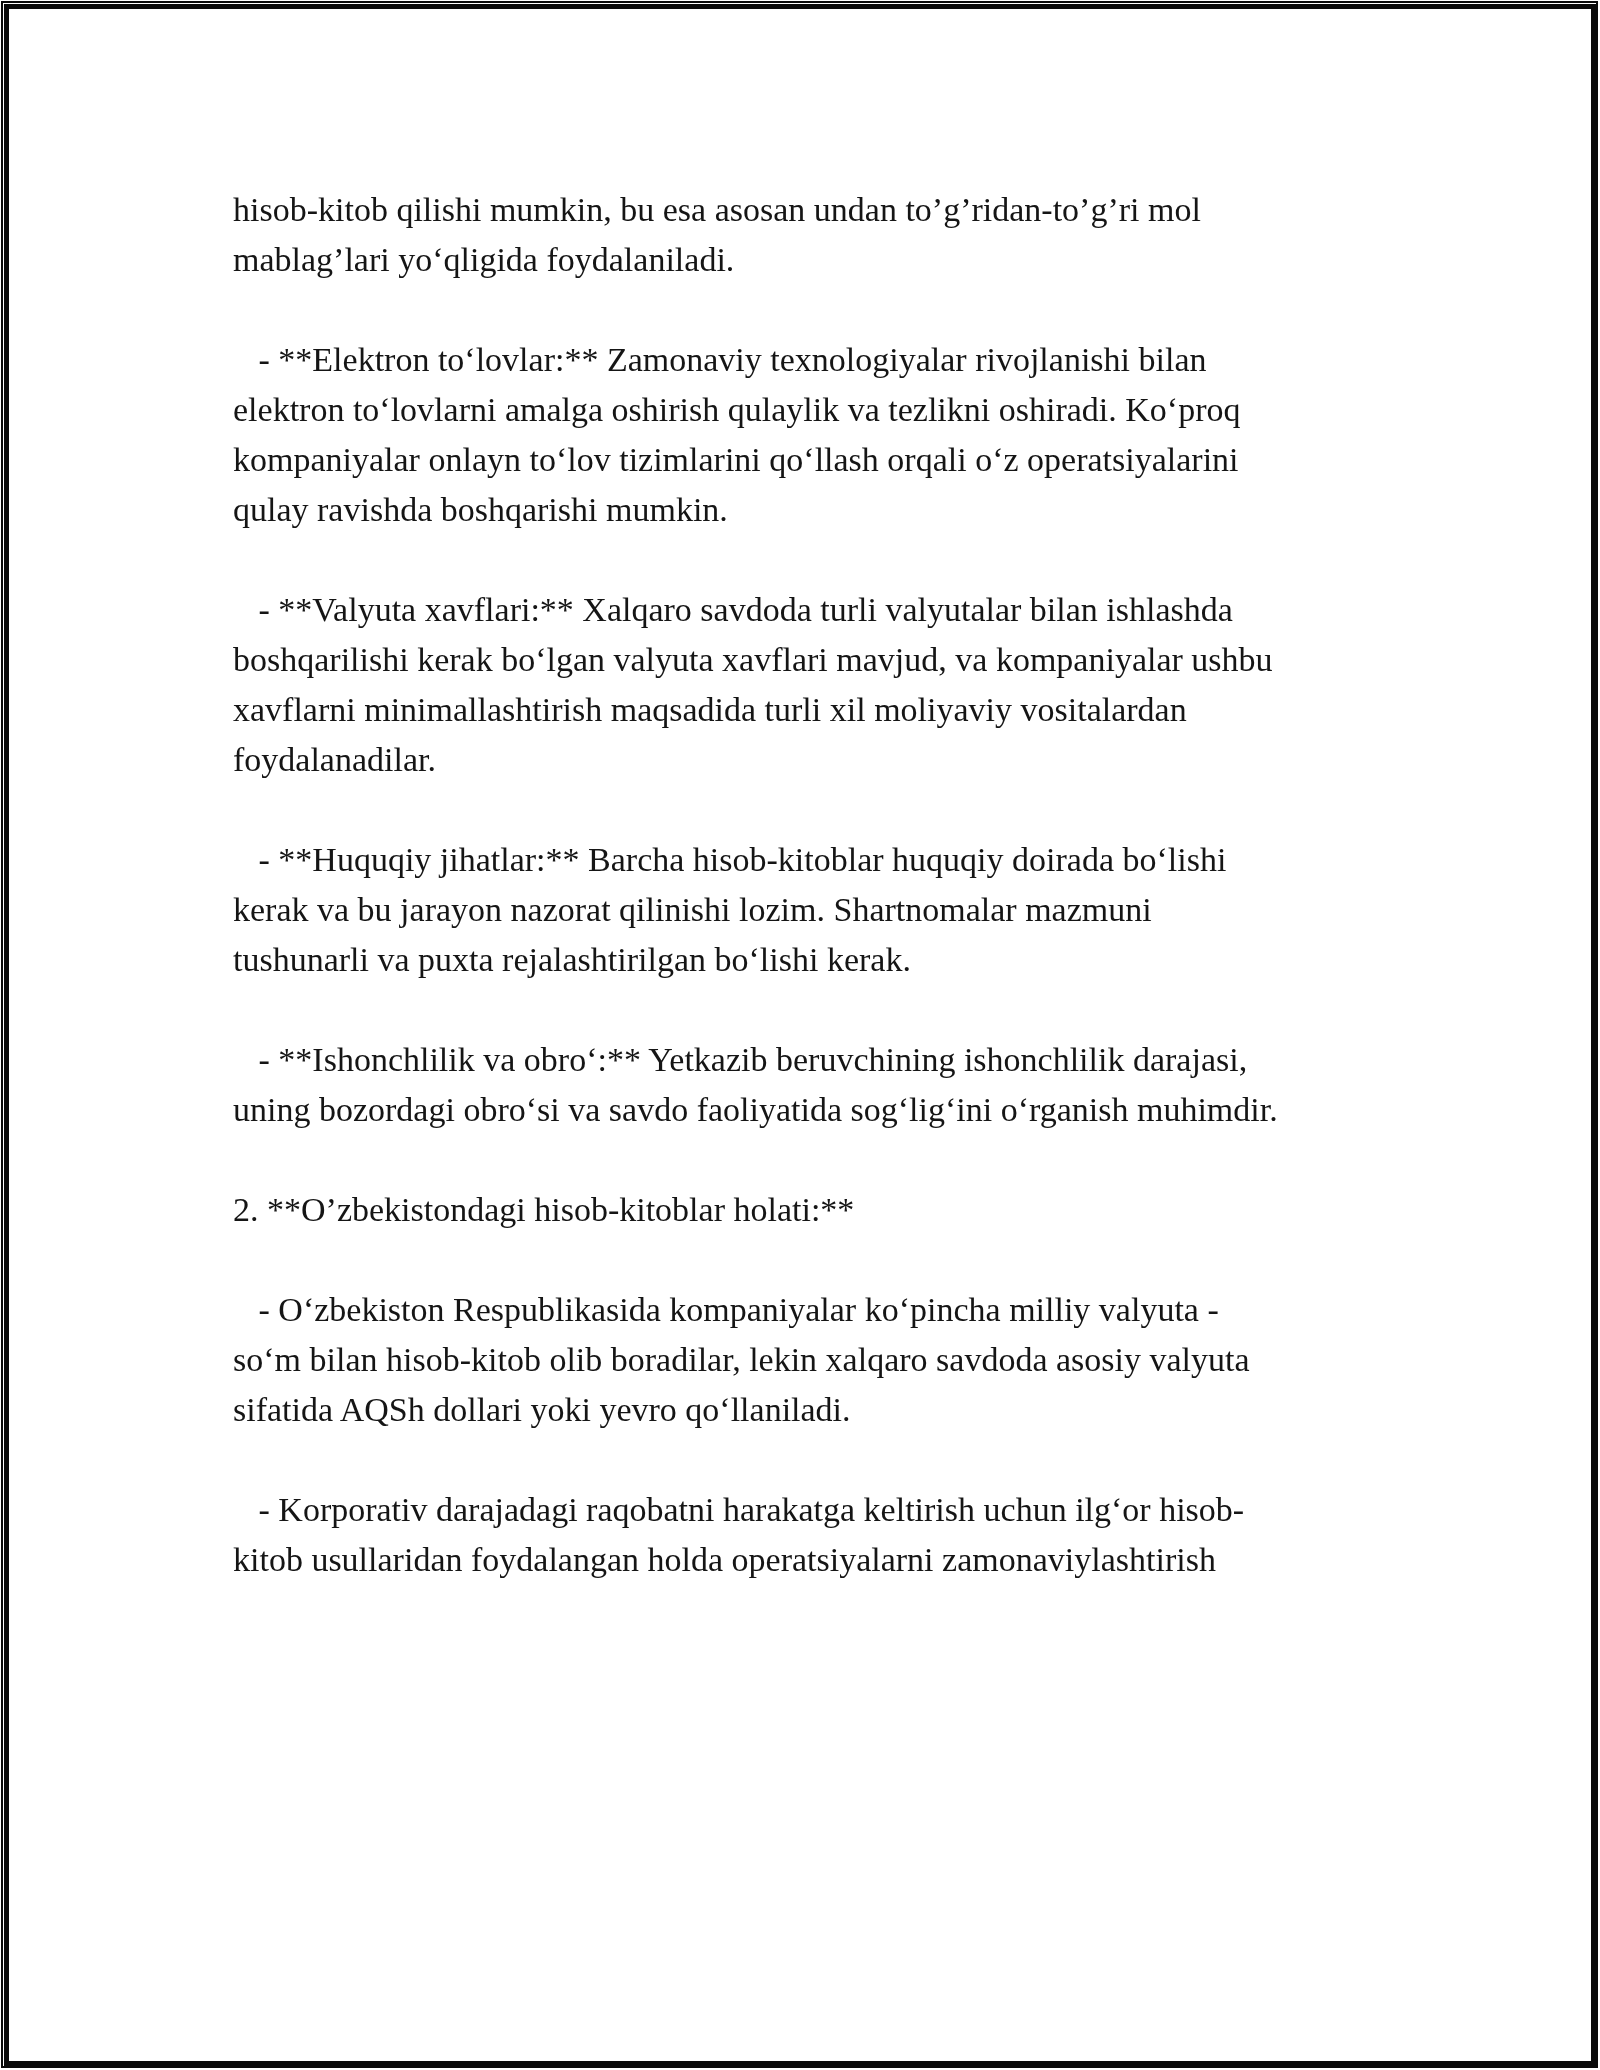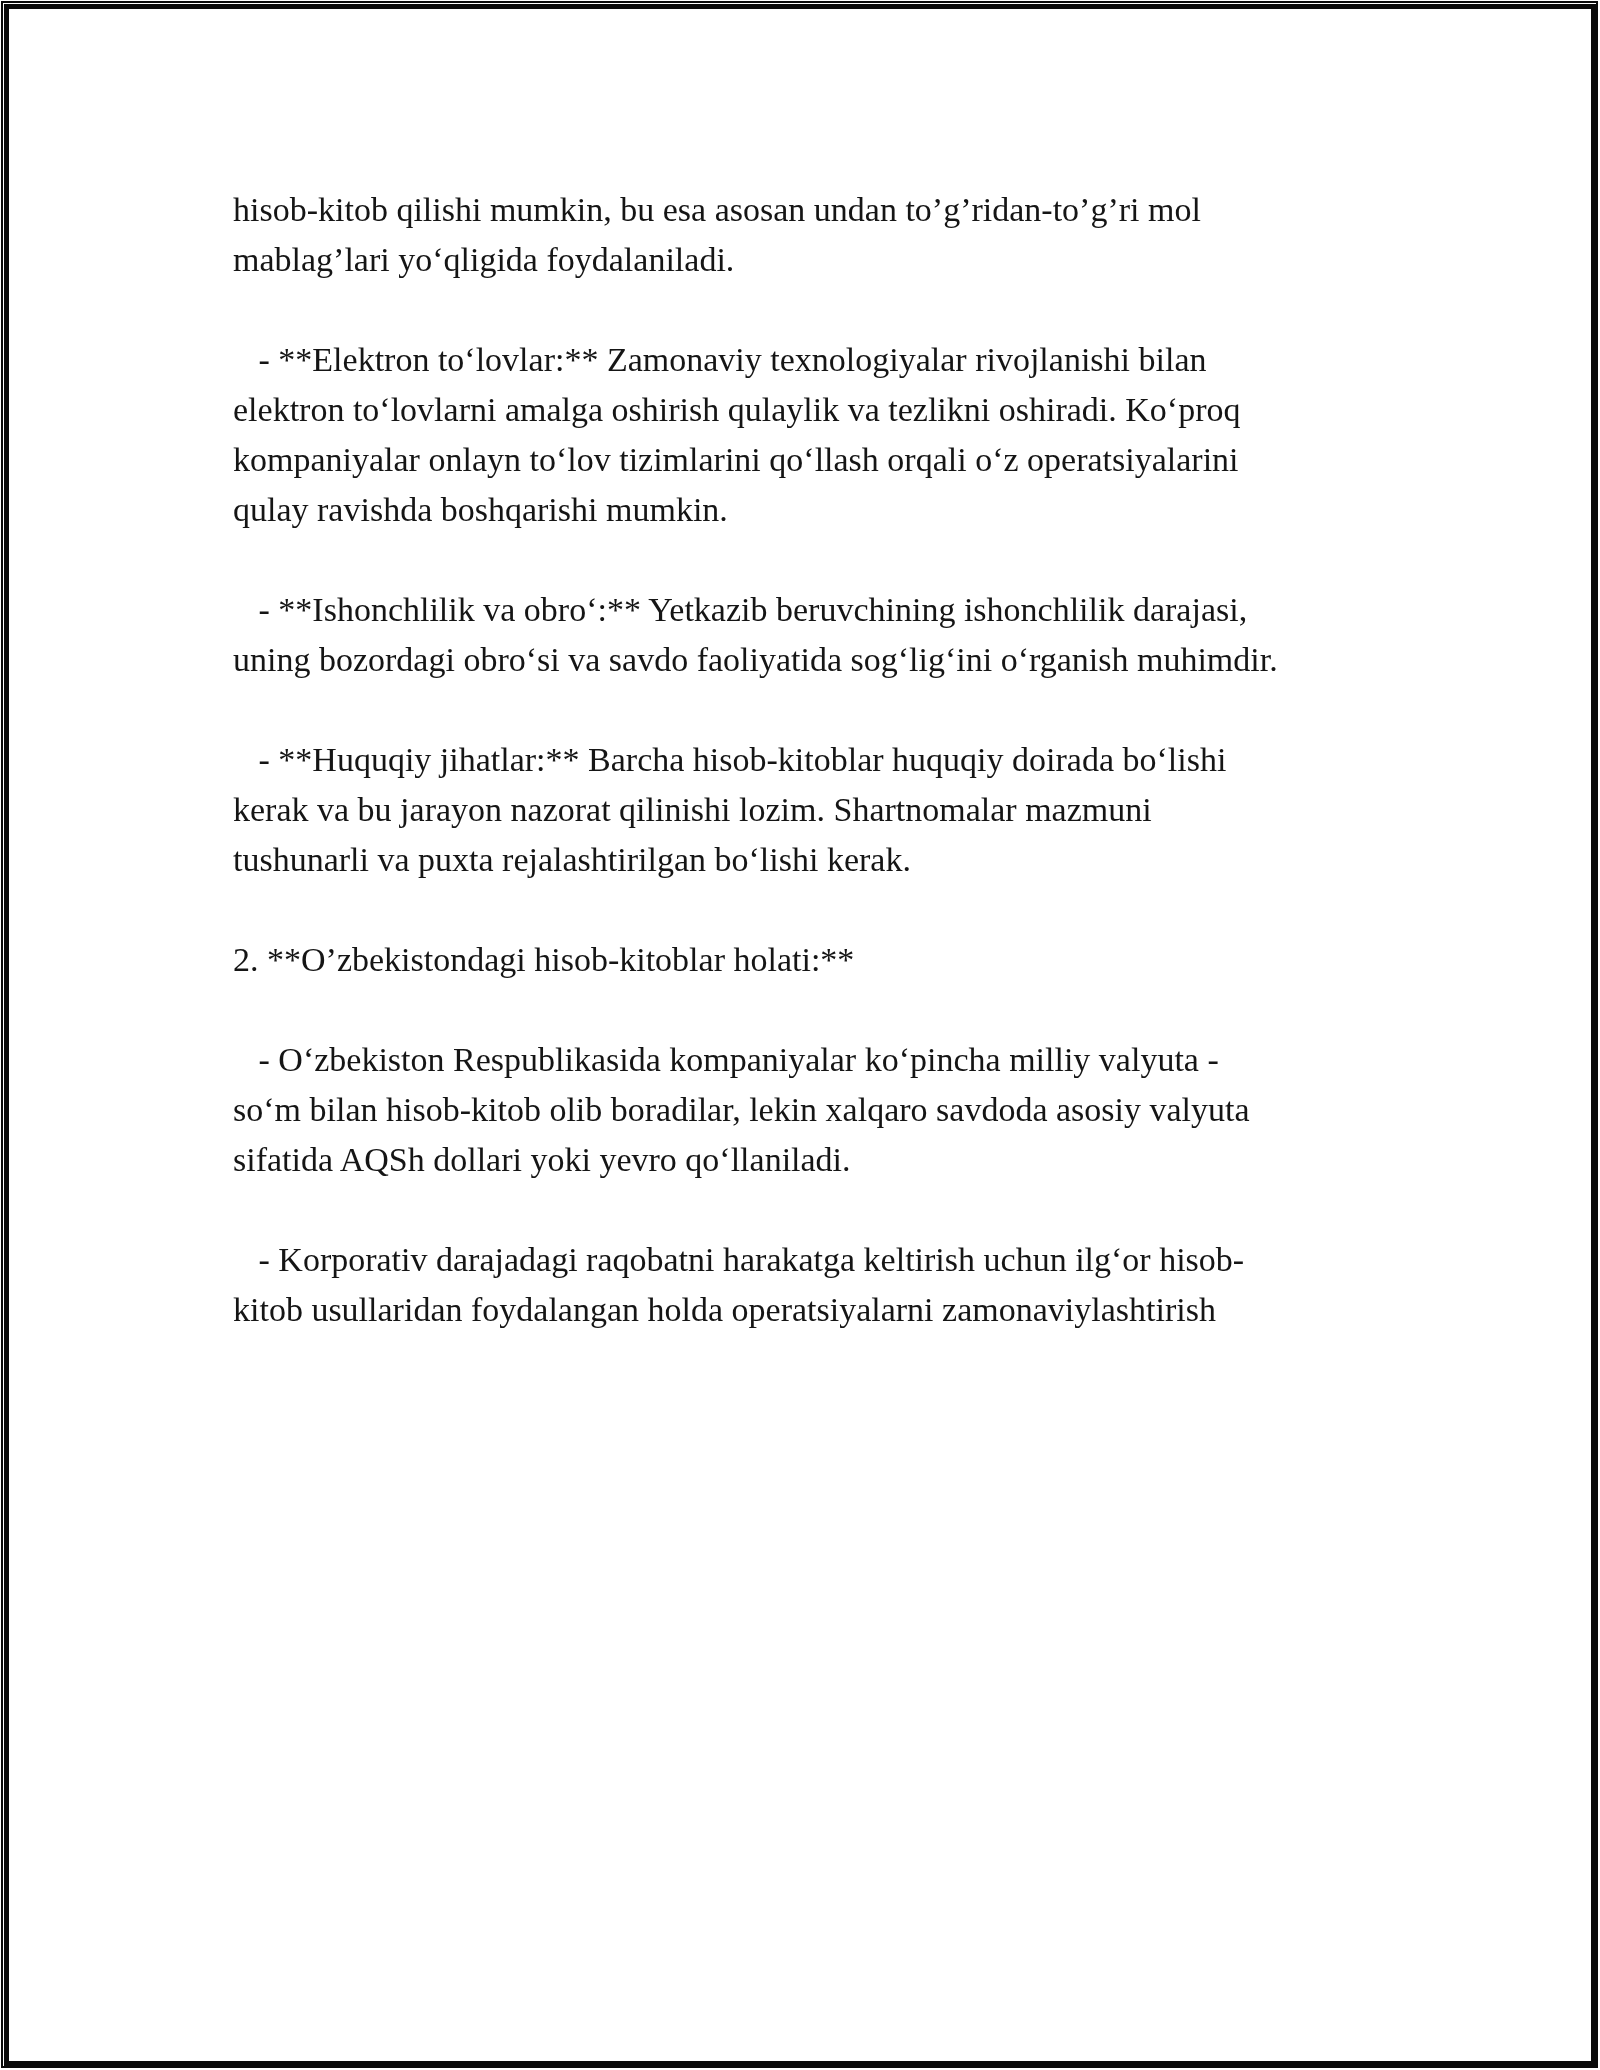--- a/index.html
+++ b/index.html
@@ -46,25 +46,29 @@
 <div class="page">
   <div class="frame-outer"></div>
   <div class="frame-inner"></div>
   <div class="document-body">
       <p>hisob-kitob qilishi mumkin, bu esa asosan undan to’g’ridan-to’g’ri mol
 mablag’lari yo‘qligida foydalaniladi.</p>
       <p>   - **Elektron to‘lovlar:** Zamonaviy texnologiyalar rivojlanishi bilan
 elektron to‘lovlarni amalga oshirish qulaylik va tezlikni oshiradi. Ko‘proq
 kompaniyalar onlayn to‘lov tizimlarini qo‘llash orqali o‘z operatsiyalarini
 qulay ravishda boshqarishi mumkin.</p>
-      <p>   - **Ishonchlilik va obro‘:** Yetkazib beruvchining ishonchlilik darajasi,
-uning bozordagi obro‘si va savdo faoliyatida sog‘lig‘ini o‘rganish muhimdir.</p>
+      <p>   - **Valyuta xavflari:** Xalqaro savdoda turli valyutalar bilan ishlashda
+boshqarilishi kerak bo‘lgan valyuta xavflari mavjud, va kompaniyalar ushbu
+xavflarni minimallashtirish maqsadida turli xil moliyaviy vositalardan
+foydalanadilar.</p>
       <p>   - **Huquqiy jihatlar:** Barcha hisob-kitoblar huquqiy doirada bo‘lishi
 kerak va bu jarayon nazorat qilinishi lozim. Shartnomalar mazmuni
 tushunarli va puxta rejalashtirilgan bo‘lishi kerak.</p>
+      <p>   - **Ishonchlilik va obro‘:** Yetkazib beruvchining ishonchlilik darajasi,
+uning bozordagi obro‘si va savdo faoliyatida sog‘lig‘ini o‘rganish muhimdir.</p>
       <p>2. **O’zbekistondagi hisob-kitoblar holati:**</p>
       <p>   - O‘zbekiston Respublikasida kompaniyalar ko‘pincha milliy valyuta -
 so‘m bilan hisob-kitob olib boradilar, lekin xalqaro savdoda asosiy valyuta
 sifatida AQSh dollari yoki yevro qo‘llaniladi.</p>
       <p>   - Korporativ darajadagi raqobatni harakatga keltirish uchun ilg‘or hisob-
 kitob usullaridan foydalangan holda operatsiyalarni zamonaviylashtirish</p>
     </div>
 </div>
 
 </body></html>

